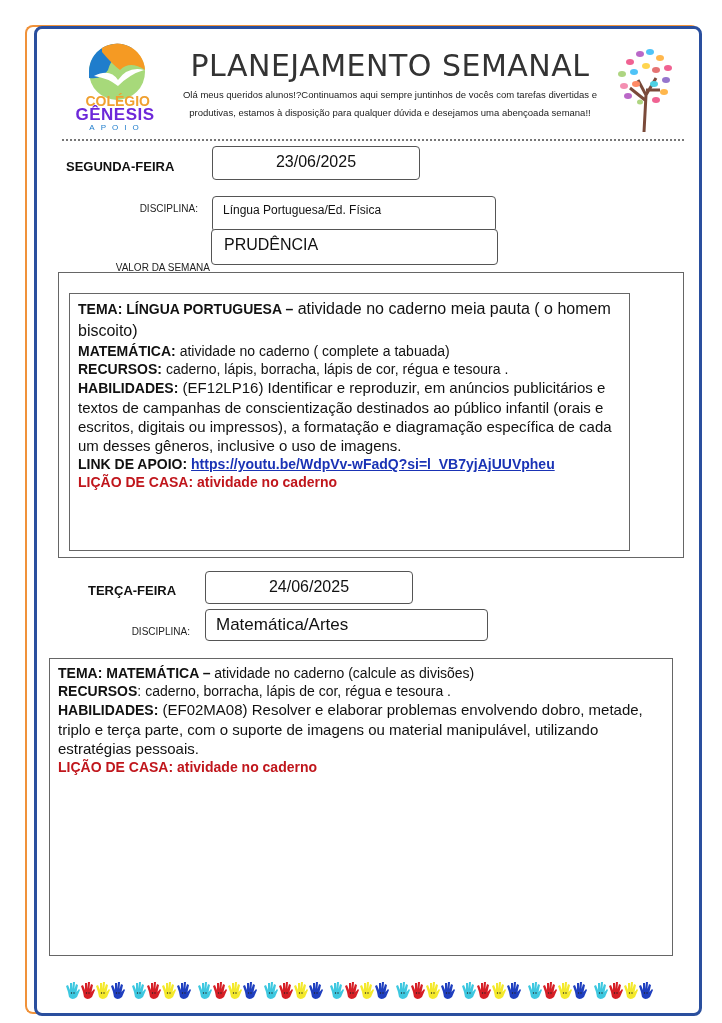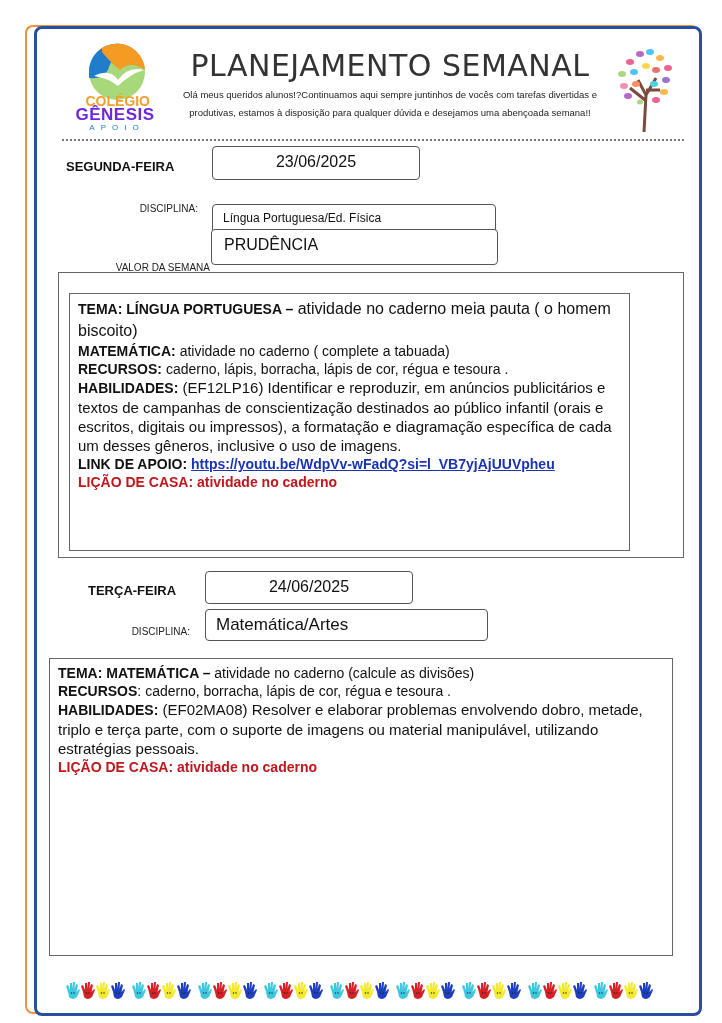--- a/index.html
+++ b/index.html
@@ -72,21 +72,21 @@
   </g>
 </svg>
 
 <div class="dotted-sep"></div>
 
 <div class="day-label" style="left:66px; top:159px;">SEGUNDA-FEIRA</div>
 <div class="field-box" style="left:212px; top:146px; width:206px; height:32px;">
   <span style="left:0; right:0; top:6px; text-align:center; font-size:16px;">23/06/2025</span>
 </div>
 <div class="field-label" style="left:100px; top:203px; width:98px;">DISCIPLINA:</div>
-<div class="field-box" style="left:212px; top:204px; width:282px; height:34px;">
+<div class="field-box" style="left:212px; top:196px; width:282px; height:34px;">
   <span style="left:10px; top:6px; font-size:12px;">Língua Portuguesa/Ed. Física</span>
 </div>
 <div class="field-label" style="left:100px; top:242px; width:110px;margin-top:20px;">VALOR DA SEMANA</div>
 <div class="field-box" style="left:211px; top:229px; width:285px; height:34px;text-align:center;">
   <span style="left:12px; top:6px; font-size:16px;">PRUDÊNCIA</span>
 </div>
 
 <div class="content-outer" style="left:58px; top:272px; width:624px; height:284px;"></div>
 <div class="content-inner content" style="left:69px; top:293px; width:561px; height:258px; padding:4px 8px; box-sizing:border-box;">
   <div style="font-size:16px; line-height:22px;">

